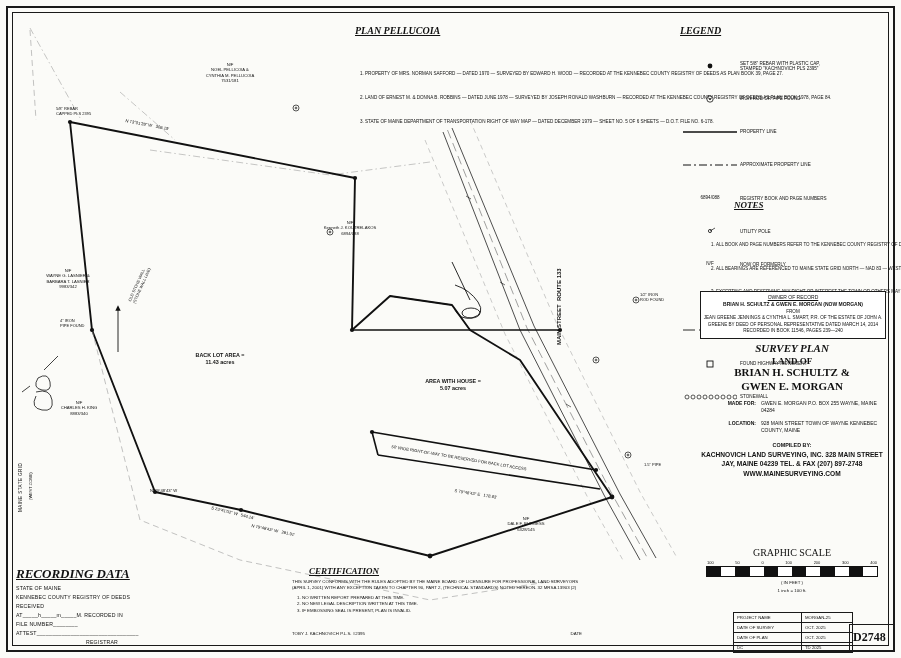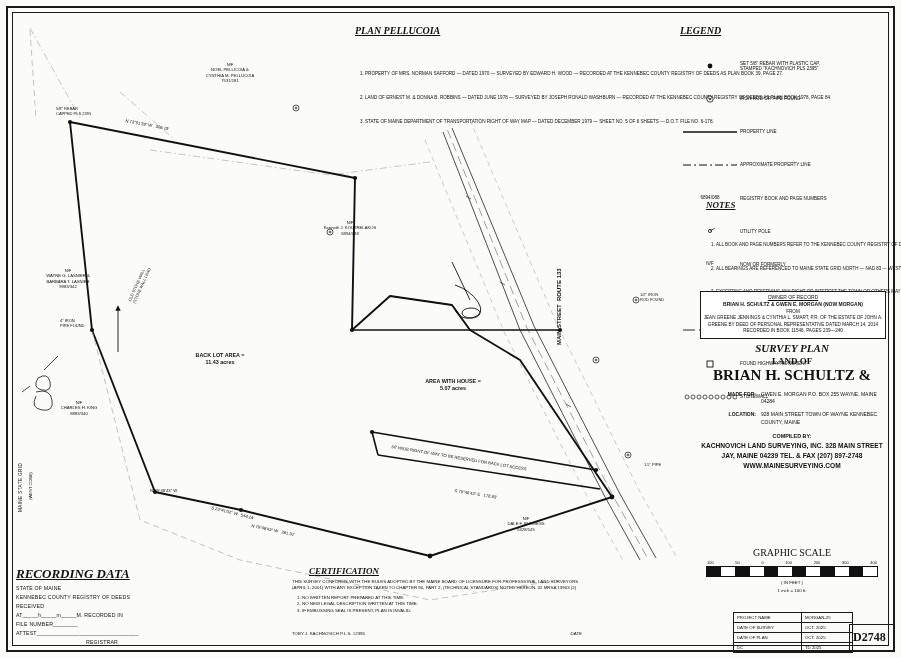--- a/index.html
+++ b/index.html
@@ -36,38 +36,38 @@
 
   
   #legend{left:680px;top:10px;width:205px;}
   #legend .title{font-size:10px;}
   .legend-row{display:flex;align-items:center;margin-top:3px;height:9px;}
   .legend-sym{width:60px;text-align:center;font-size:4.6px;display:flex;align-items:center;justify-content:center;height:9px;}
   .legend-lbl{font-size:4.6px;line-height:1.2;}
 
   
   #notes{left:706px;top:185px;width:180px;}
-  #notes .title{font-size:9px;}
+  #notes .title{font-size:9px;margin-left:28px;}
   #notes ol{margin:4px 0 0 0;padding:0 0 0 10px;font-size:4.5px;line-height:1.45;}
   #notes li{margin-bottom:4px;}
 
   
   #owner-box{
     position:absolute;left:700px;top:291px;width:184px;
     border:1px solid #1a1a1a;background:#fff;
     text-align:center;font-size:4.6px;line-height:1.45;padding:2px 0 3px 0;
   }
   #owner-box .hdr{text-decoration:underline;font-size:5px;}
   #owner-box .nm{font-weight:bold;font-size:5px;}
 
   
   #survey-block{position:absolute;left:700px;top:342px;width:184px;text-align:center;}
   #survey-block .sp{font-family:"Liberation Serif",serif;font-style:italic;font-weight:bold;font-size:11px;}
   #survey-block .lo{font-family:"Liberation Serif",serif;font-weight:bold;font-size:9px;margin-top:2px;}
-  #survey-block .ow{font-family:"Liberation Serif",serif;font-weight:bold;font-size:15px;line-height:1.25;}
+  #survey-block .ow{font-family:"Liberation Serif",serif;font-weight:bold;font-size:11px;line-height:1.25;}
   .kv{display:flex;justify-content:flex-start;margin-top:6px;font-size:5px;text-align:left;}
   .kv .k{width:56px;text-align:right;padding-right:5px;font-weight:bold;}
   .kv .v{flex:1;line-height:1.45;}
   #survey-block .comp{font-weight:bold;font-size:5.4px;margin-top:7px;}
   #survey-block .firm{font-weight:bold;font-size:6.6px;line-height:1.5;margin-top:2px;}
 
   
   #gscale{position:absolute;left:700px;top:547px;width:184px;text-align:center;}
   #gscale .gt{font-family:"Liberation Serif",serif;font-size:10px;}
   #gscale .ticks{display:flex;justify-content:space-between;font-size:4px;width:170px;margin:2px auto 0 auto;}
@@ -379,20 +379,21 @@
 P.R. OF THE ESTATE OF JOHN A. GREENE
 BY DEED OF PERSONAL REPRESENTATIVE
 DATED MARCH 14, 2014</div>
     <div>RECORDED IN BOOK 11546, PAGES 239—240</div>
   </div>
 
   <div id="survey-block">
     <div class="sp">SURVEY PLAN</div>
     <div class="lo">LAND OF</div>
     <div class="ow">BRIAN H. SCHULTZ &amp;</div>
+    <div class="ow">GWEN E. MORGAN</div>
 
     <div class="kv">
       <div class="k">MADE FOR:</div>
       <div class="v">GWEN E. MORGAN
 P.O. BOX 255
 WAYNE, MAINE 04284</div>
     </div>
     <div class="kv">
       <div class="k">LOCATION:</div>
       <div class="v">928 MAIN STREET

